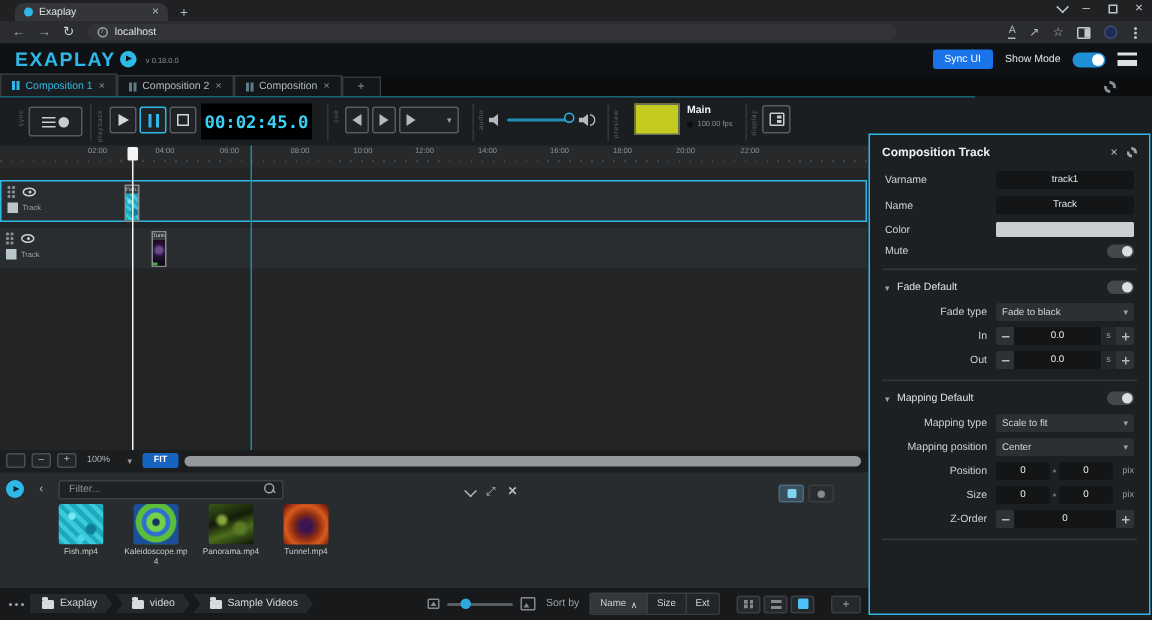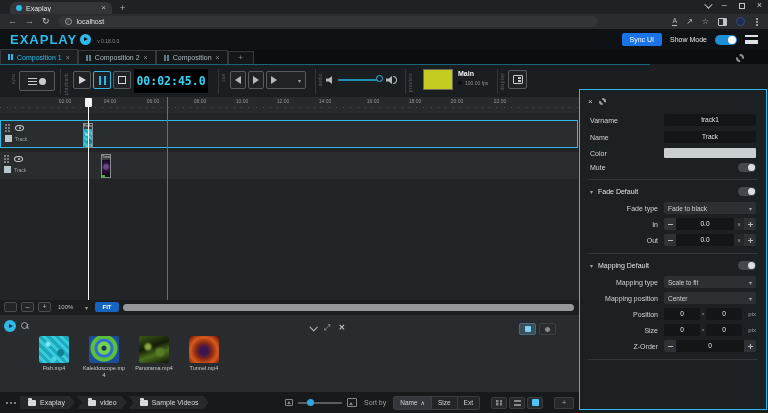--- a/index.html
+++ b/index.html
@@ -422,20 +422,21 @@
       <span class="dd-caret">▾</span>
     </div>
     <div class="fitbtn">FIT</div>
     <div class="scrollbar"></div>
   </div>
 
   <div class="media">
     <div class="mediabar">
       <span class="applogo"></span>
       <span class="backbtn">‹</span>
+      <input class="filter" placeholder="Filter..." style="">
       <span class="searchic"></span>
       <div class="media-mid-icons">
         <span class="chev-dn"></span>
         <span class="expand-ic">⤢</span>
         <span class="fsx-ic">✕</span>
       </div>
       <div class="media-right">
         <span class="mrbtn bluebtn">
             <span class="sq"></span>
           </span>
@@ -503,20 +504,21 @@
         <span class="viewbtn">
             <span class="vg3"></span>
           </span>
       </span>
       <span class="addbtn">+</span>
     </div>
   </div>
 
   <div class="rpanel">
     <div class="rp-title">
+      <span class="t">Composition Track</span>
       <span class="rp-close">×</span>
       <span class="rp-gear"></span>
     </div>
     <div class="prow">
       <span class="plabel">Varname</span>
       <span class="pinput">track1</span>
     </div>
     <div class="prow">
       <span class="plabel">Name</span>
       <span class="pinput">Track</span>

